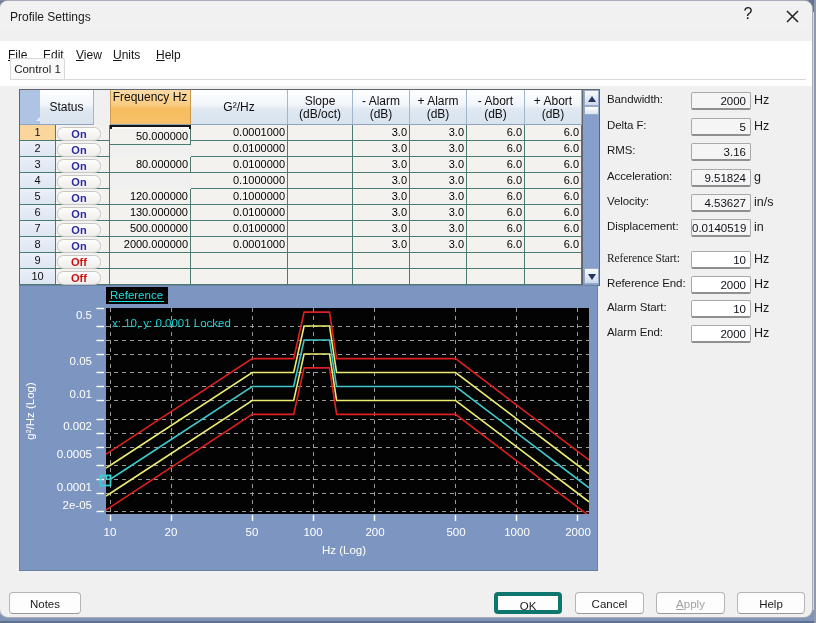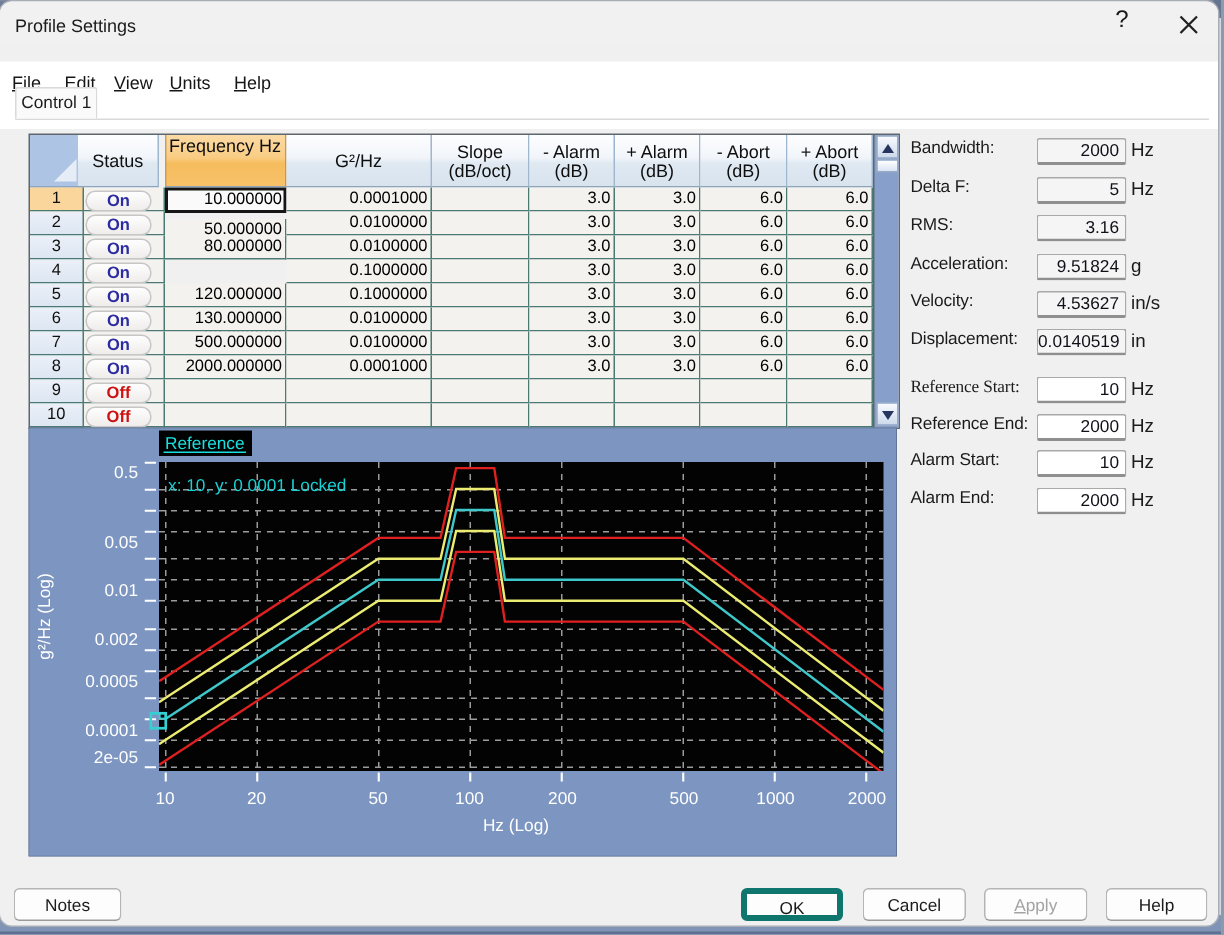--- a/index.html
+++ b/index.html
@@ -75,21 +75,21 @@
 <div id="tabstrip">
       <div id="tabline"></div>
       <div id="tab1">Control 1</div>
     </div>
 <div id="grid">
       <div class="cell hc" style="left:0px;top:0px;width:36px;height:35px;background:#adc4e4;">
         <svg width="35" height="34" style="position:absolute;left:0;top:0">
           <polygon points="31,16 31,31 16,31" fill="#e7edf6"></polygon>
         </svg>
       </div>
-<div class="cell hc" style="left:32px;top:0px;width:54px;height:35px;padding-top:10px;line-height:14px;">Status</div>
+<div class="cell hc" style="left:20px;top:0px;width:54px;height:35px;padding-top:10px;line-height:14px;">Status</div>
 <div class="cell hc hcsel" style="left:90px;top:0px;width:81px;height:35px;line-height:14px;">Frequency Hz</div>
 <div class="cell hc" style="left:171px;top:0px;width:97px;height:35px;padding-top:10px;line-height:14px;">G²/Hz</div>
 <div class="cell hc" style="left:268px;top:0px;width:65px;height:35px;padding-top:5px;line-height:13px;">Slope<br>(dB/oct)</div>
 <div class="cell hc" style="left:333px;top:0px;width:57px;height:35px;padding-top:5px;line-height:13px;">- Alarm<br>(dB)</div>
 <div class="cell hc" style="left:390px;top:0px;width:57px;height:35px;padding-top:5px;line-height:13px;">+ Alarm<br>(dB)</div>
 <div class="cell hc" style="left:447px;top:0px;width:58px;height:35px;padding-top:5px;line-height:13px;">- Abort<br>(dB)</div>
 <div class="cell hc" style="left:505px;top:0px;width:57px;height:35px;padding-top:5px;line-height:13px;">+ Abort<br>(dB)</div>
 <div class="cell rn rnsel" style="left:0px;top:35px;width:36px;height:16px;">1</div>
 <div class="cell sc" style="left:36px;top:35px;width:54px;height:16px;">
         <span class="pill on">On</span>
@@ -98,21 +98,21 @@
 <div class="cell dc" style="left:171px;top:35px;width:97px;height:16px;">0.0001000</div>
 <div class="cell dc" style="left:268px;top:35px;width:65px;height:16px;"></div>
 <div class="cell dc" style="left:333px;top:35px;width:57px;height:16px;">3.0</div>
 <div class="cell dc" style="left:390px;top:35px;width:57px;height:16px;">3.0</div>
 <div class="cell dc" style="left:447px;top:35px;width:58px;height:16px;">6.0</div>
 <div class="cell dc" style="left:505px;top:35px;width:57px;height:16px;">6.0</div>
 <div class="cell rn" style="left:0px;top:51px;width:36px;height:16px;">2</div>
 <div class="cell sc" style="left:36px;top:51px;width:54px;height:16px;">
         <span class="pill on">On</span>
       </div>
-<div class="cell dc" style="left:90px;top:56px;width:81px;height:16px;">50.000000</div>
+<div class="cell dc" style="left:90px;top:39px;width:81px;height:16px;">50.000000</div>
 <div class="cell dc" style="left:171px;top:51px;width:97px;height:16px;">0.0100000</div>
 <div class="cell dc" style="left:268px;top:51px;width:65px;height:16px;"></div>
 <div class="cell dc" style="left:333px;top:51px;width:57px;height:16px;">3.0</div>
 <div class="cell dc" style="left:390px;top:51px;width:57px;height:16px;">3.0</div>
 <div class="cell dc" style="left:447px;top:51px;width:58px;height:16px;">6.0</div>
 <div class="cell dc" style="left:505px;top:51px;width:57px;height:16px;">6.0</div>
 <div class="cell rn" style="left:0px;top:67px;width:36px;height:16px;">3</div>
 <div class="cell sc" style="left:36px;top:67px;width:54px;height:16px;">
         <span class="pill on">On</span>
       </div>

